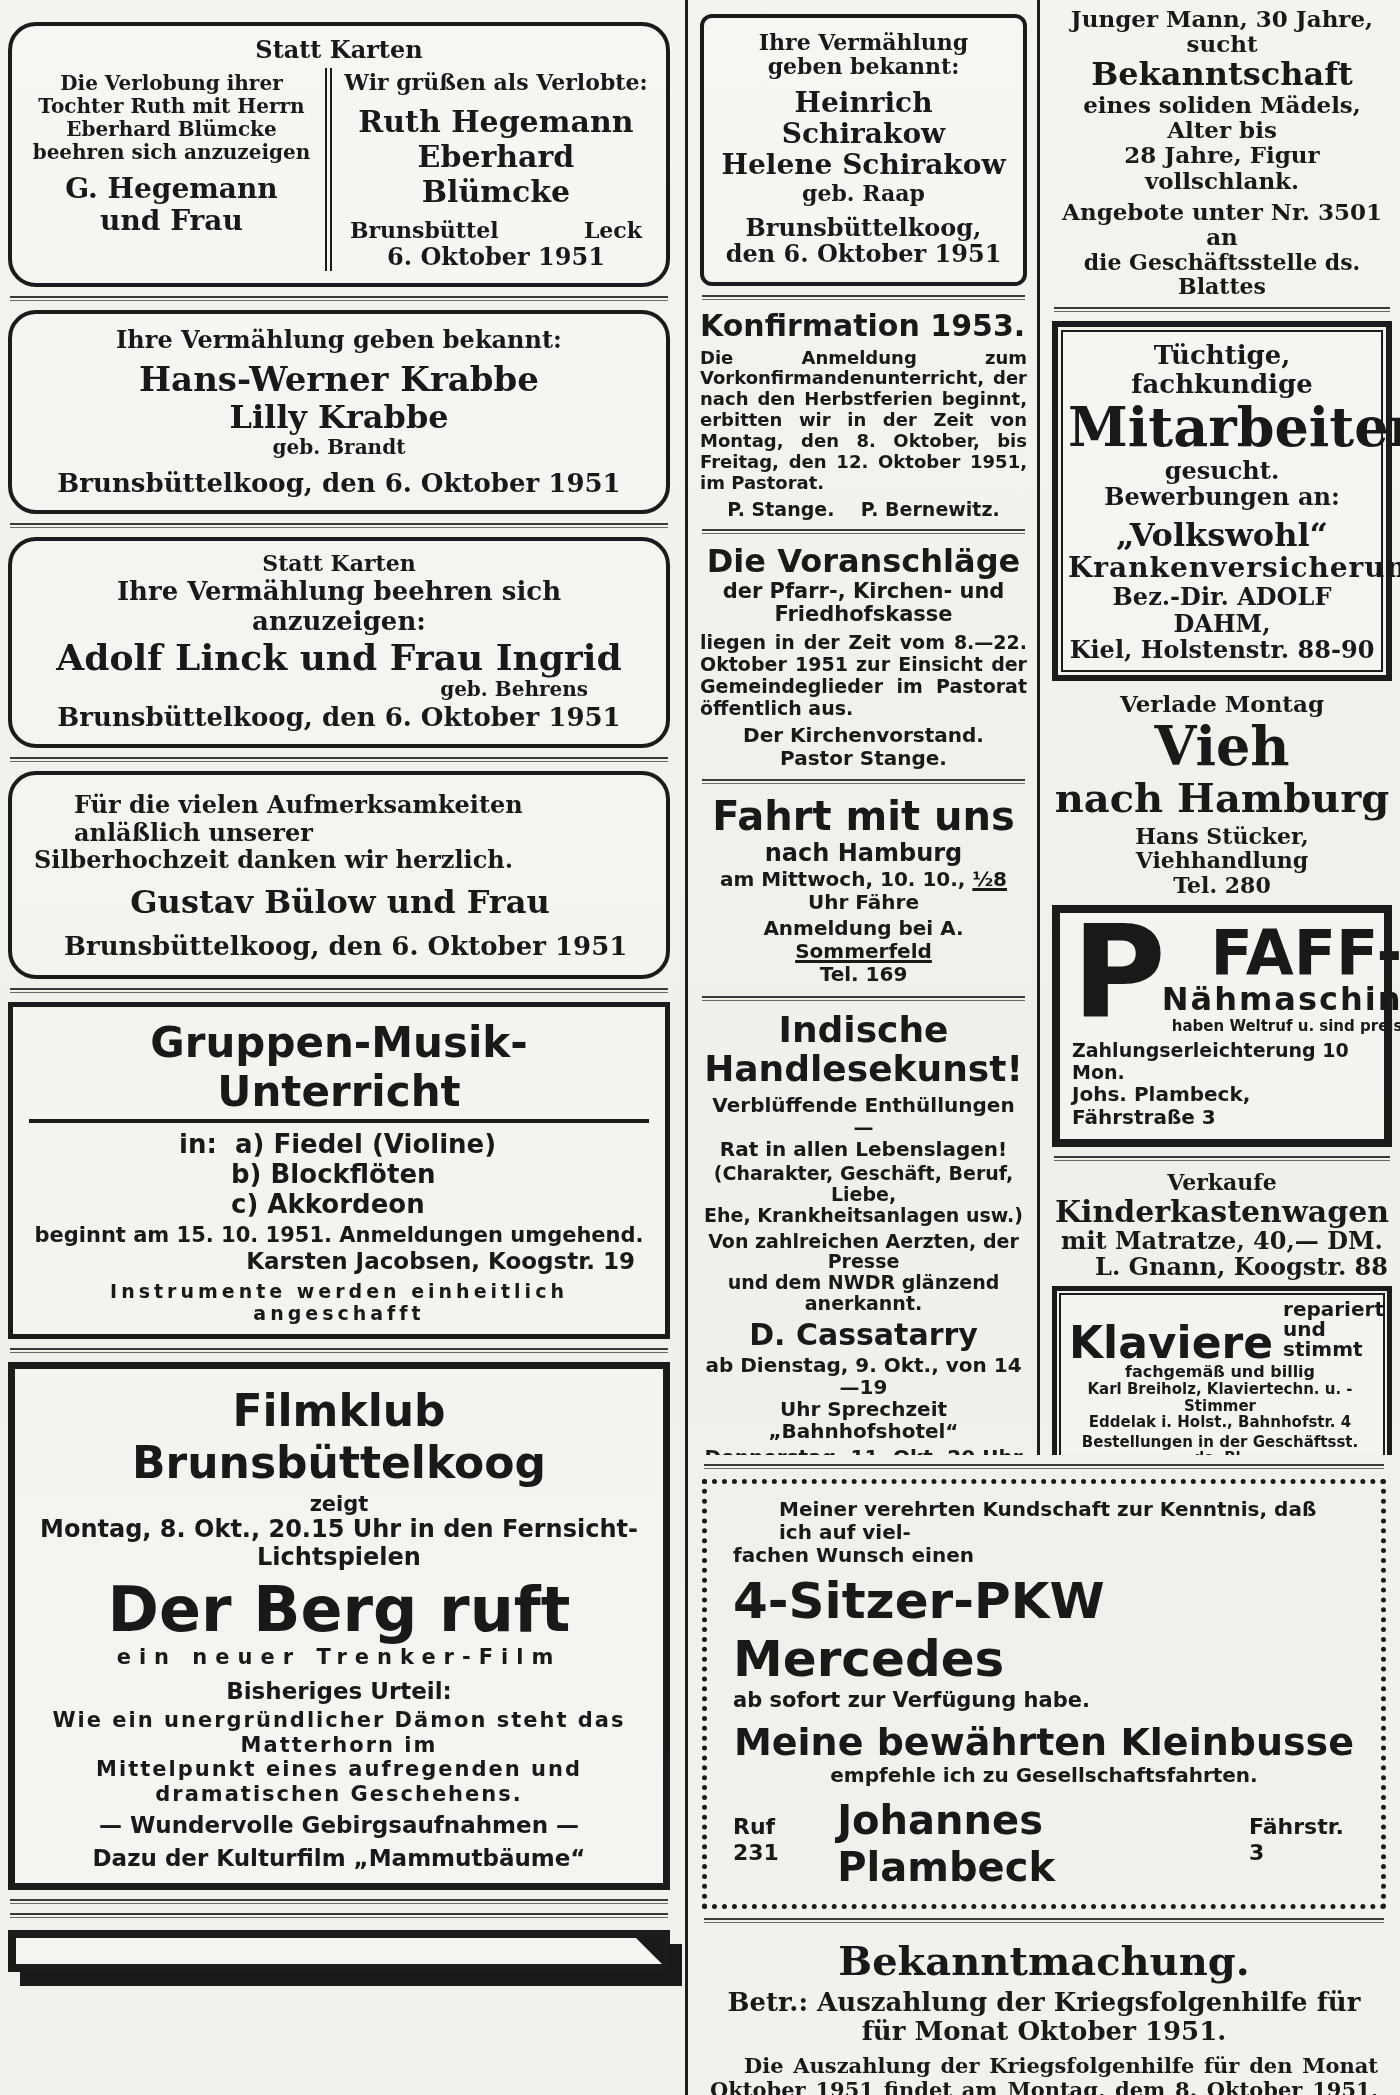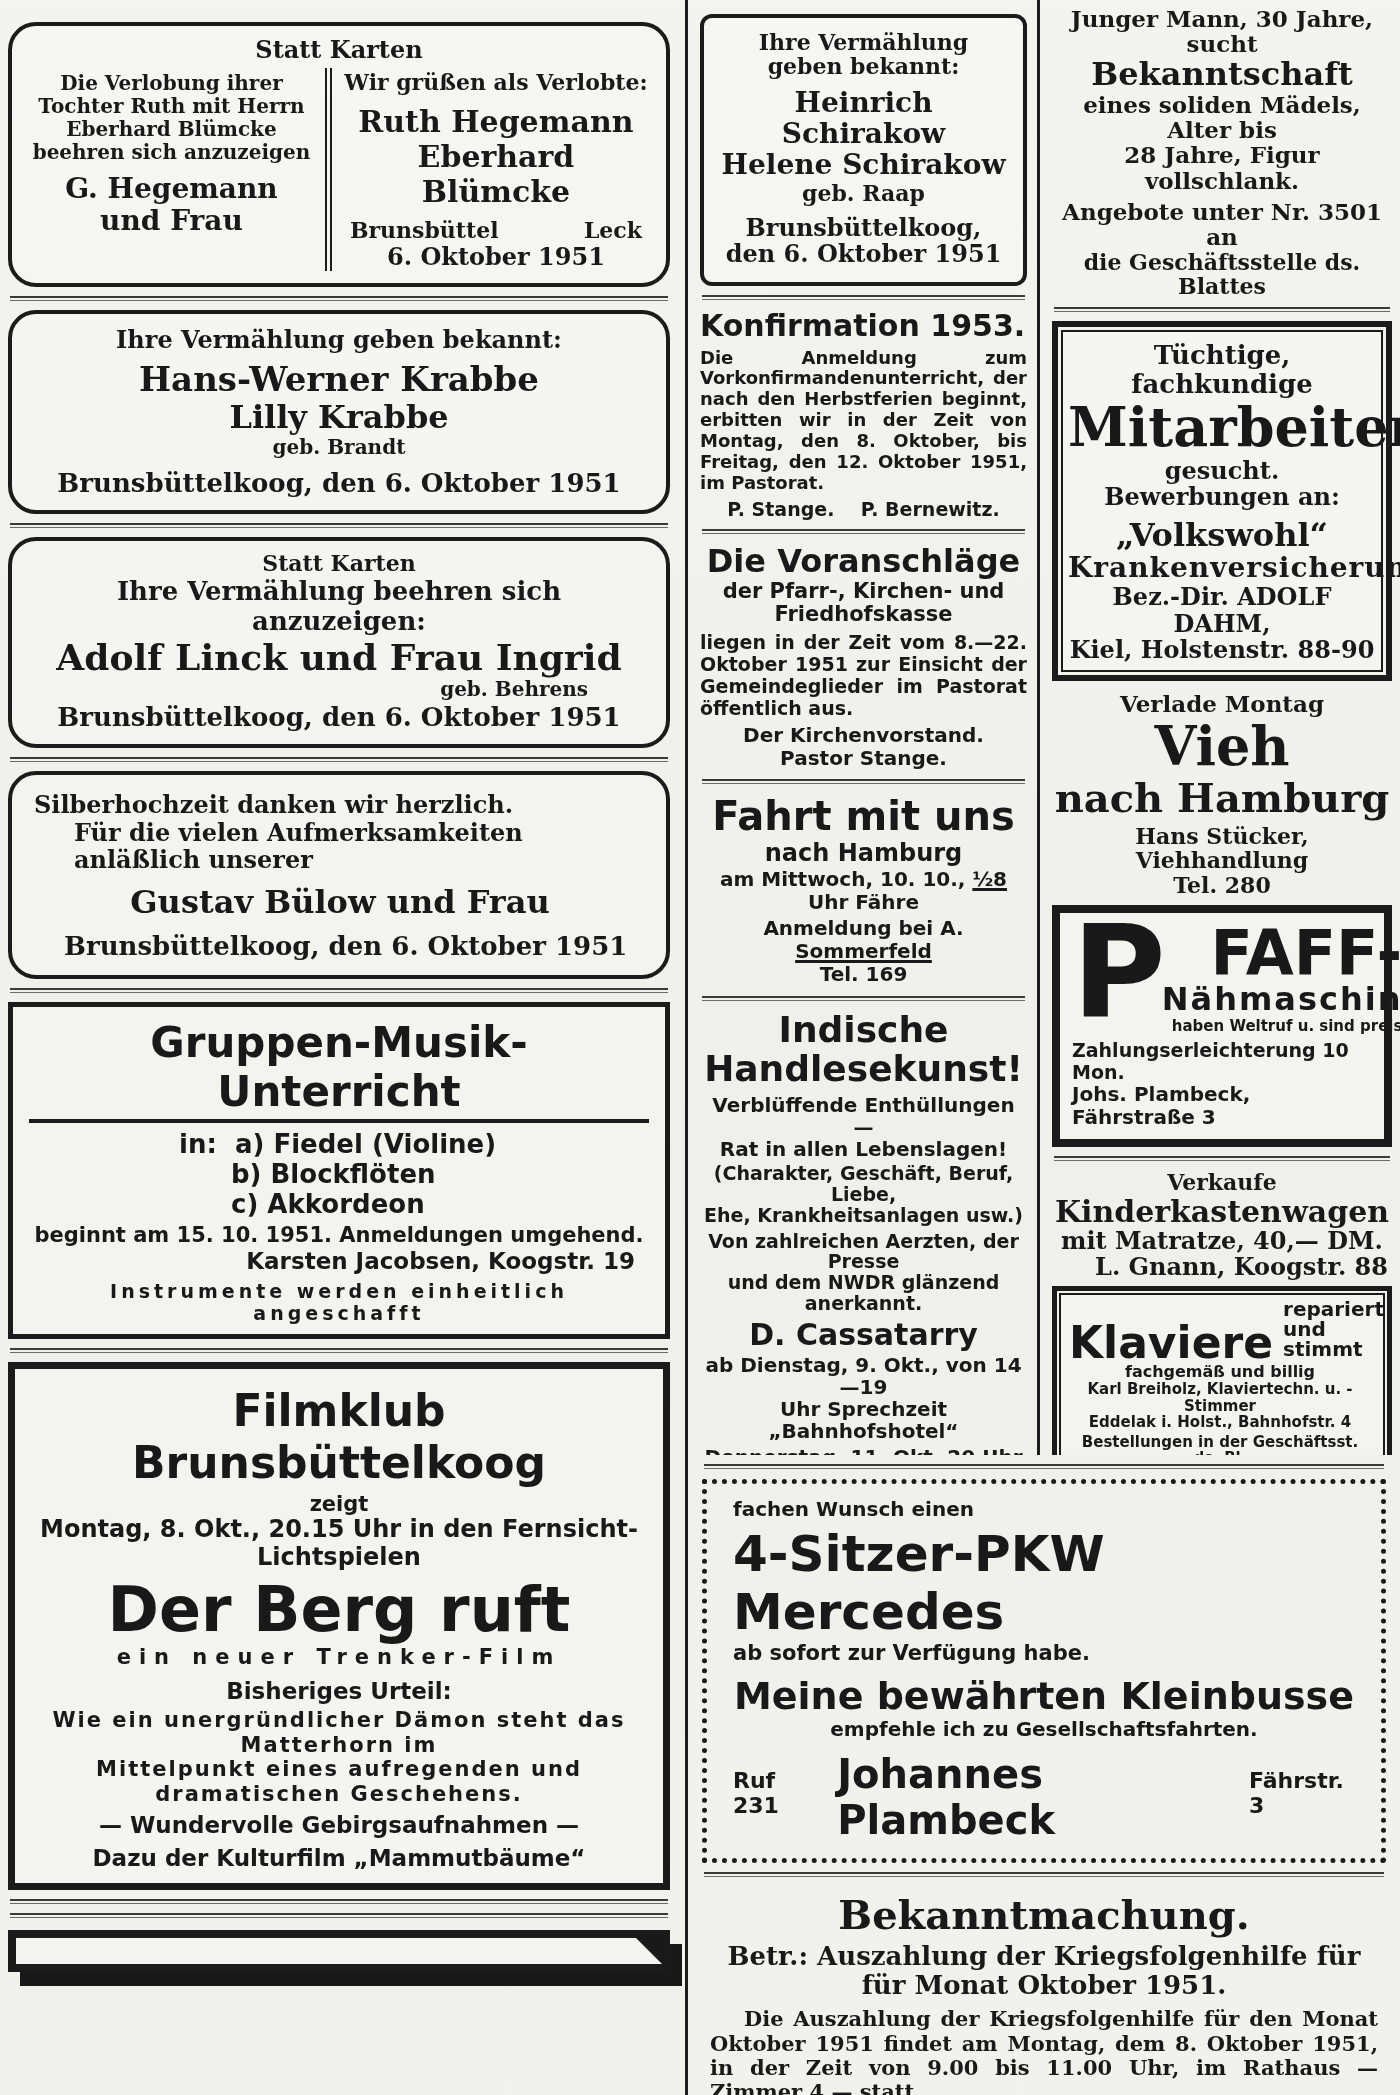--- a/index.html
+++ b/index.html
@@ -123,22 +123,22 @@
     <div id="adLinck" class="box round adL c">
       <div class="ser b f22">Statt Karten</div>
       <div class="ser b f26">Ihre Vermählung beehren sich anzuzeigen:</div>
       <div class="ser b f36">Adolf Linck und Frau Ingrid</div>
       <div class="r ser b f20" style="padding-right:60px">geb. Behrens</div>
       <div class="ser b f26">Brunsbüttelkoog, den 6. Oktober 1951</div>
     </div>
     <div class="hr"></div>
 
     <div id="adBuelow" class="box round adL">
+      <div class="ser b f24" style="padding-left:40px">Für die vielen Aufmerksamkeiten anläßlich unserer</div>
       <div class="ser b f24">Silberhochzeit danken wir herzlich.</div>
-      <div class="ser b f24" style="padding-left:40px">Für die vielen Aufmerksamkeiten anläßlich unserer</div>
       <div class="c ser b f32" style="margin-top:10px">Gustav Bülow und Frau</div>
       <div class="ser b f26" style="margin-top:10px;padding-left:30px">Brunsbüttelkoog, den 6. Oktober 1951</div>
     </div>
     <div class="hr"></div>
 
     <div id="adMusik" class="box adL c">
       <div class="musik-title san b f42">Gruppen-Musik-Unterricht</div>
       <div class="musik-items" style="text-align:left">
         <div class="san b f26"><span>in:</span>&nbsp;&nbsp;<span>a) Fiedel (Violine)</span></div>
         <div class="san b f26" style="padding-left:52px">b) Blockflöten</div>
@@ -300,20 +300,21 @@
           <div class="c san b f15" style="margin-top:3px">Bestellungen in der Geschäftsst. ds. Bl.</div>
         </div>
 
       </div>
     </div>
 
     <div class="bottom-span">
       <div class="hr"></div>
 
       <div id="adPlambeck">
+        <div class="san b f20" style="padding-left:46px">Meiner verehrten Kundschaft zur Kenntnis, daß ich auf viel-</div>
         <div class="san b f20">fachen Wunsch einen</div>
         <div class="san b f50" style="margin-top:4px">4-Sitzer-PKW Mercedes</div>
         <div class="san b f21">ab sofort zur Verfügung habe.</div>
         <div class="c san b f38" style="margin-top:8px">Meine bewährten Kleinbusse</div>
         <div class="c san b f20">empfehle ich zu Gesellschaftsfahrten.</div>
         <div class="plam-foot">
           <span class="san b f22">Ruf 231</span>
           <span class="san b f40">Johannes Plambeck</span>
           <span class="san b f22">Fährstr. 3</span>
         </div>

